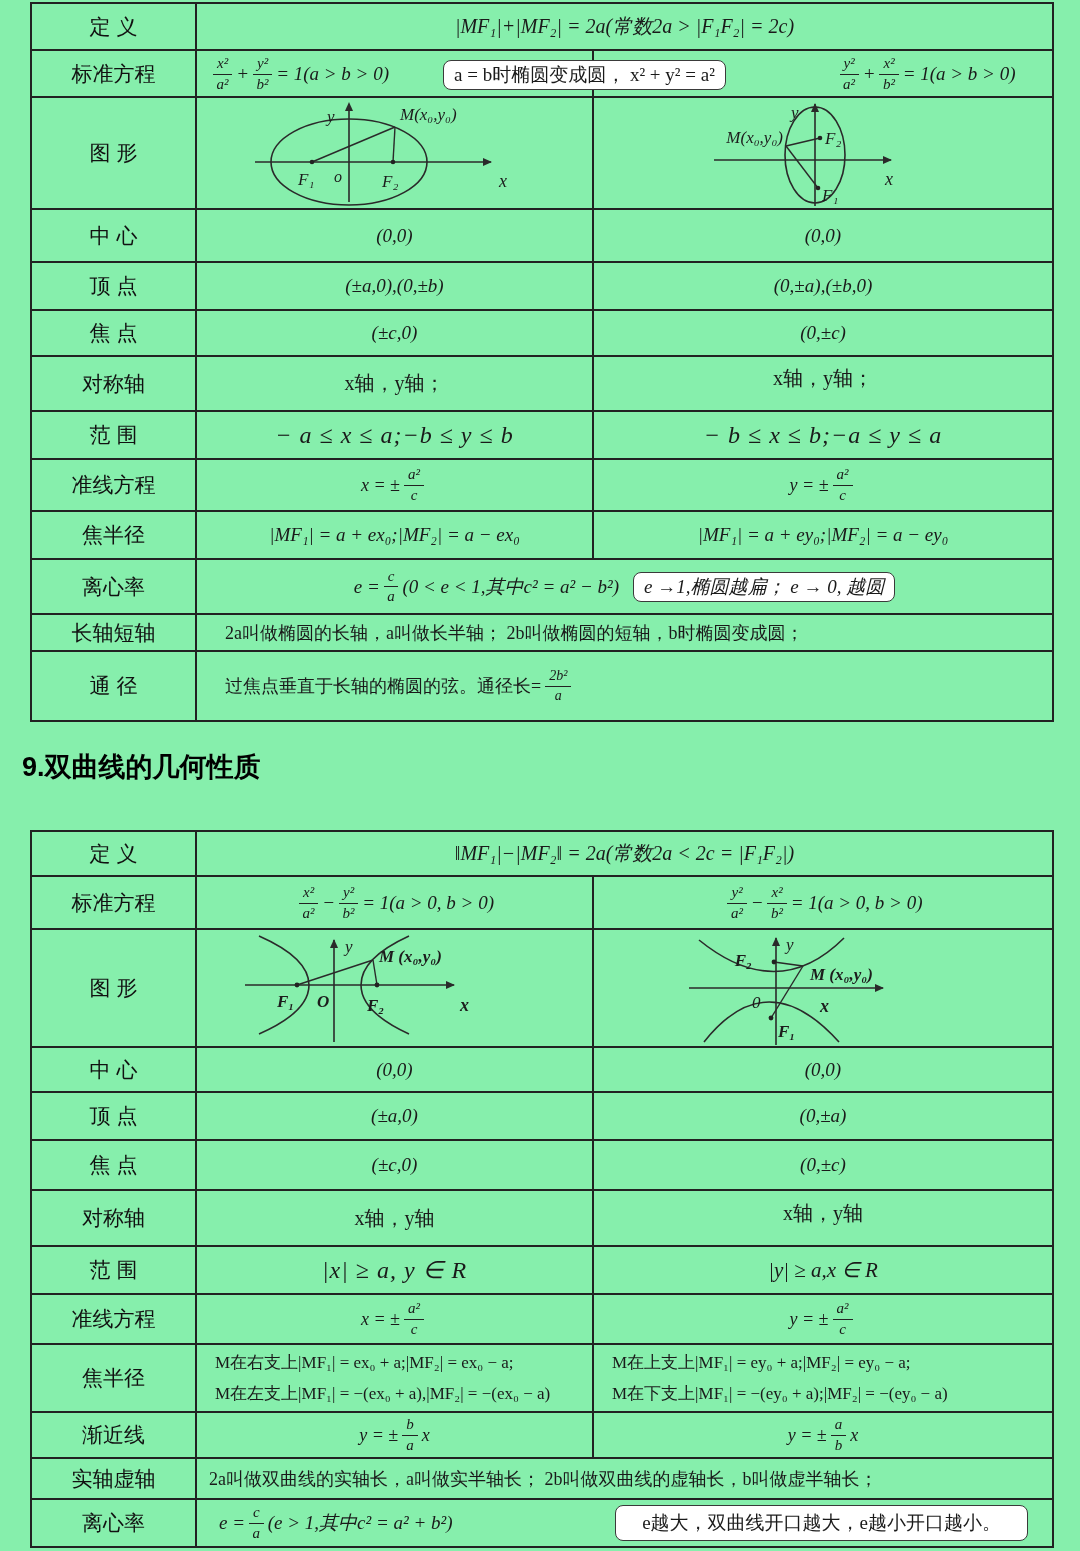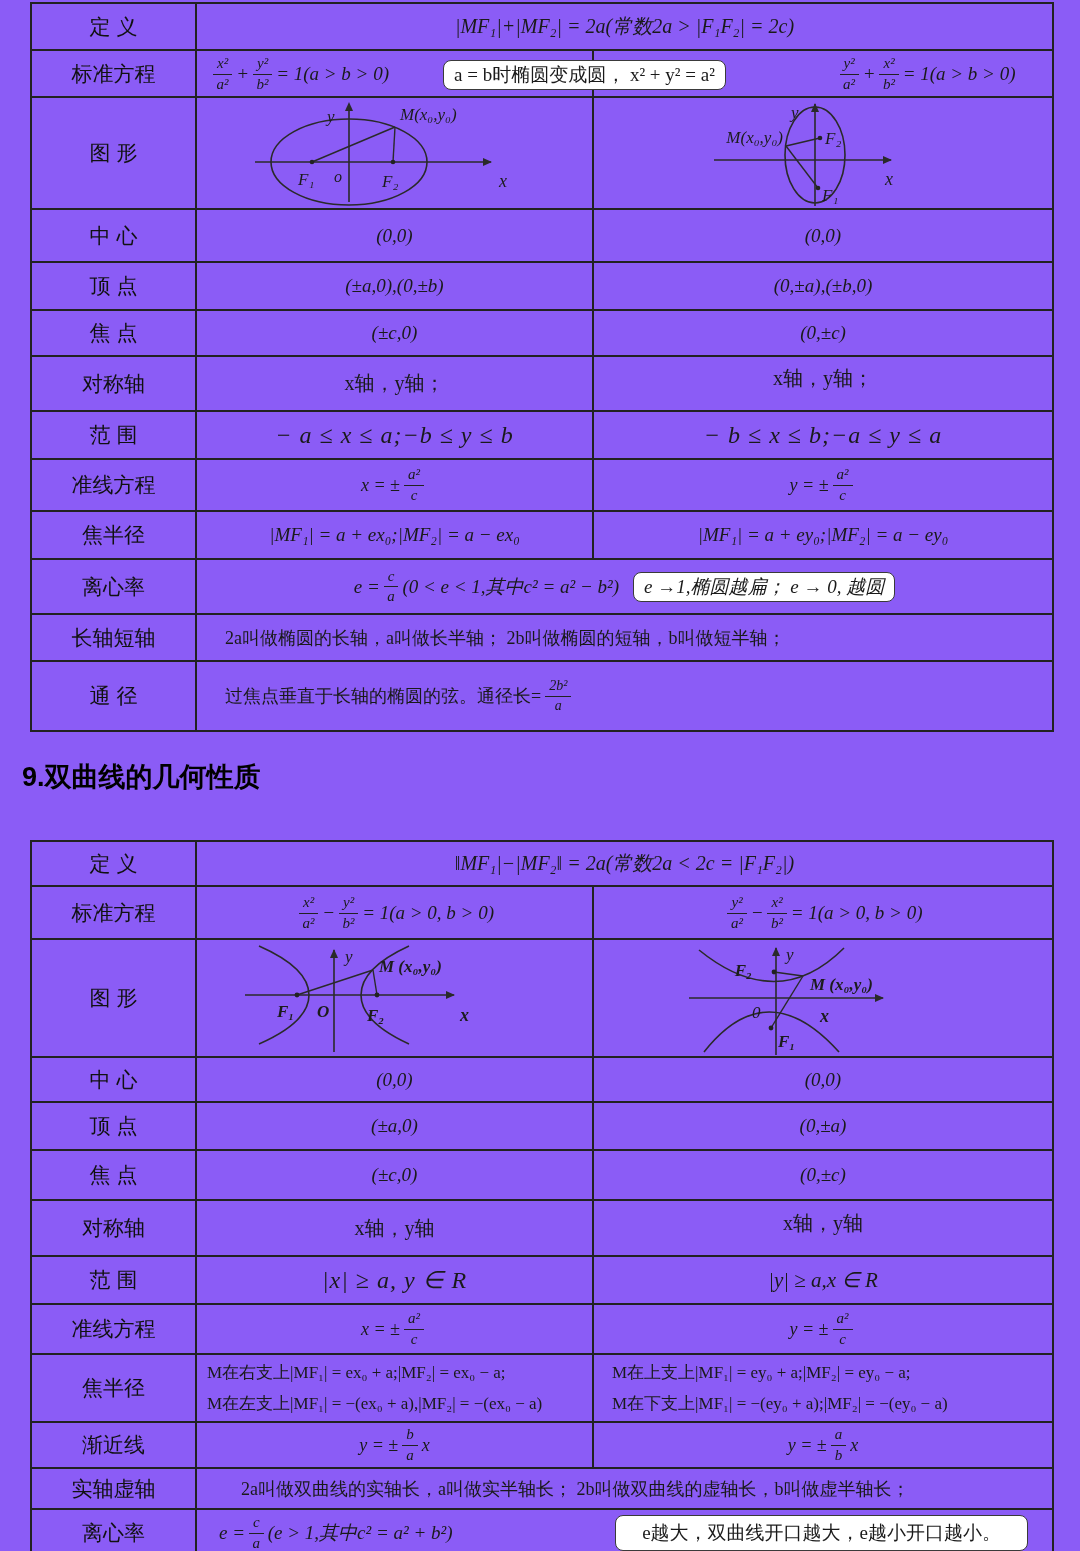--- a/index.html
+++ b/index.html
@@ -1,16 +1,16 @@
 <!DOCTYPE html>
 <html><head>
 <meta charset="utf-8">
 <style>
   html,body{margin:0;padding:0;background:#fff;}
-  .page{position:relative;width:1080px;height:1551px;background:#8b5cf6;color:#1a1a1a;
+  .page{position:relative;width:1080px;height:1551px;background:#86efac;color:#1a1a1a;
         font-family:"Liberation Serif",serif;overflow:hidden;}
   table.tbl{border-collapse:collapse;table-layout:fixed;width:1022px;margin-left:30px;}
   table.tbl td{border:2px solid #222;vertical-align:middle;padding:0;overflow:visible;}
   td.lbl{font-family:"Liberation Sans",sans-serif;font-size:21px;text-align:center;color:#111;}
   td.c{text-align:center;}
   td.l{text-align:left;}
   .m{font-style:italic;font-family:"Liberation Serif",serif;}
   .cn{font-style:normal;}
   .f20{font-size:20px;} .f22{font-size:19px;margin-left:8px;} .f18{font-size:18px;} .f19{font-size:19px;}
   .range{font-size:24px;letter-spacing:1px;}
@@ -192,23 +192,23 @@
                   <span class="num">c</span>
                   <span class="den">a</span>
                 </span>
             <span>(0 &lt; e &lt; 1,其中c² = a² − b²)</span>
           </span>
           <span class="rbox m f19">e →1,椭圆越扁； e → 0, 越圆</span>
         </div>
       </td>
     </tr>
 
-    <tr style="height:47px">
+    <tr style="height:37px">
       <td class="lbl">长轴短轴</td>
-      <td class="l cn f18" colspan="2" style="padding-left:28px">2a叫做椭圆的长轴，a叫做长半轴； 2b叫做椭圆的短轴，b叫做短半轴；</td>
+      <td class="l cn f18" colspan="2" style="padding-left:28px">2a叫做椭圆的长轴，a叫做长半轴； 2b叫做椭圆的短轴，b时椭圆变成圆；</td>
     </tr>
 
     <tr style="height:70px">
       <td class="lbl">通  径</td>
       <td class="l" colspan="2" style="padding-left:28px">
         <span class="eq cn f18">
           <span>过焦点垂直于长轴的椭圆的弦。通径长=</span>
           <span class="frac m" style="font-size:14px">
                 <span class="num">2b²</span>
                 <span class="den">a</span>
@@ -358,21 +358,21 @@
           <span class="frac">
                 <span class="num">a²</span>
                 <span class="den">c</span>
               </span>
         </span>
       </td>
     </tr>
 
     <tr style="height:68px">
       <td class="lbl">焦半径</td>
-      <td class="l cn" style="padding-left:10px;font-size:17px;line-height:1.85">
+      <td class="l cn" style="padding-left:18px;font-size:17px;line-height:1.85">
         <div>M在右支上|MF₁| = ex₀ + a;|MF₂| = ex₀ − a;</div>
         <div>M在左支上|MF₁| = −(ex₀ + a),|MF₂| = −(ex₀ − a)</div>
       </td>
       <td class="l cn" style="padding-left:18px;font-size:17px;line-height:1.85">
         <div>M在上支上|MF₁| = ey₀ + a;|MF₂| = ey₀ − a;</div>
         <div>M在下支上|MF₁| = −(ey₀ + a);|MF₂| = −(ey₀ − a)</div>
       </td>
     </tr>
 
     <tr style="height:46px">
@@ -394,21 +394,21 @@
                 <span class="num">a</span>
                 <span class="den">b</span>
               </span>
           <span>x</span>
         </span>
       </td>
     </tr>
 
     <tr style="height:41px">
       <td class="lbl">实轴虚轴</td>
-      <td class="l cn f18" colspan="2" style="padding-left:44px">2a叫做双曲线的实轴长，a叫做实半轴长； 2b叫做双曲线的虚轴长，b叫做虚半轴长；</td>
+      <td class="l cn f18" colspan="2" style="padding-left:12px">2a叫做双曲线的实轴长，a叫做实半轴长； 2b叫做双曲线的虚轴长，b叫做虚半轴长；</td>
     </tr>
 
     <tr style="height:48px">
       <td class="lbl">离心率</td>
       <td colspan="2">
         <div class="flexleft">
           <span class="eq m f19" style="margin-left:22px">
             <span>e =</span>
             <span class="frac">
                   <span class="num">c</span>

